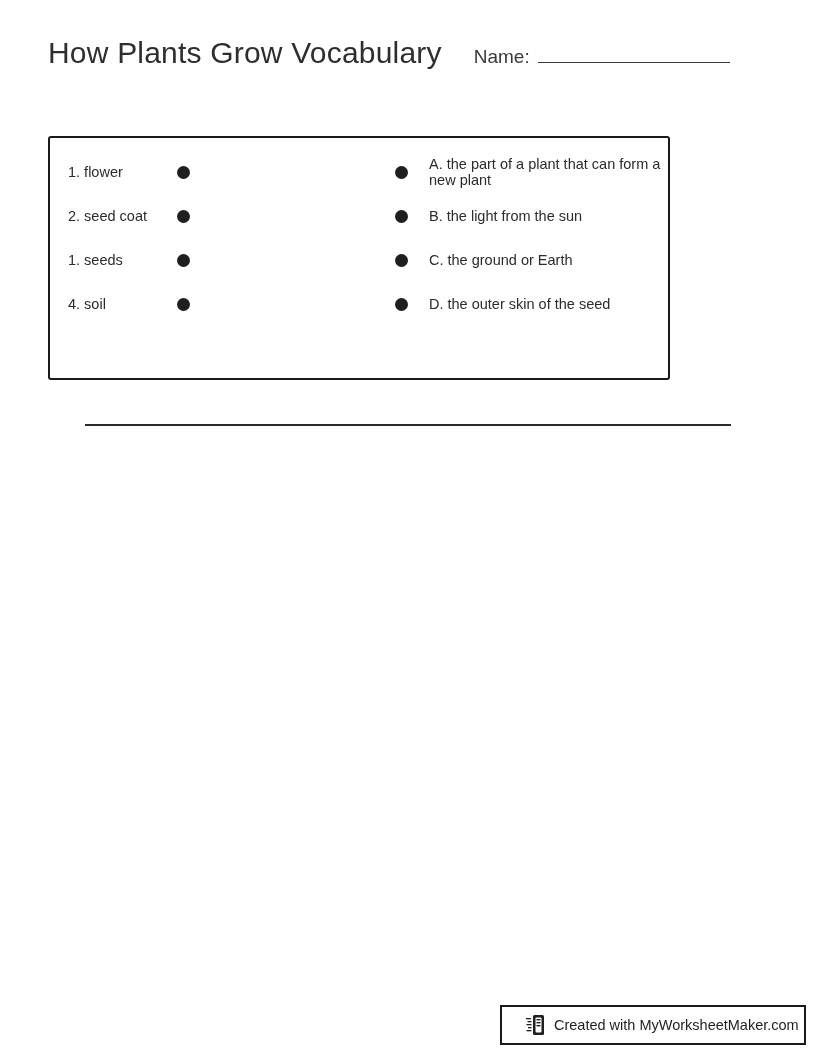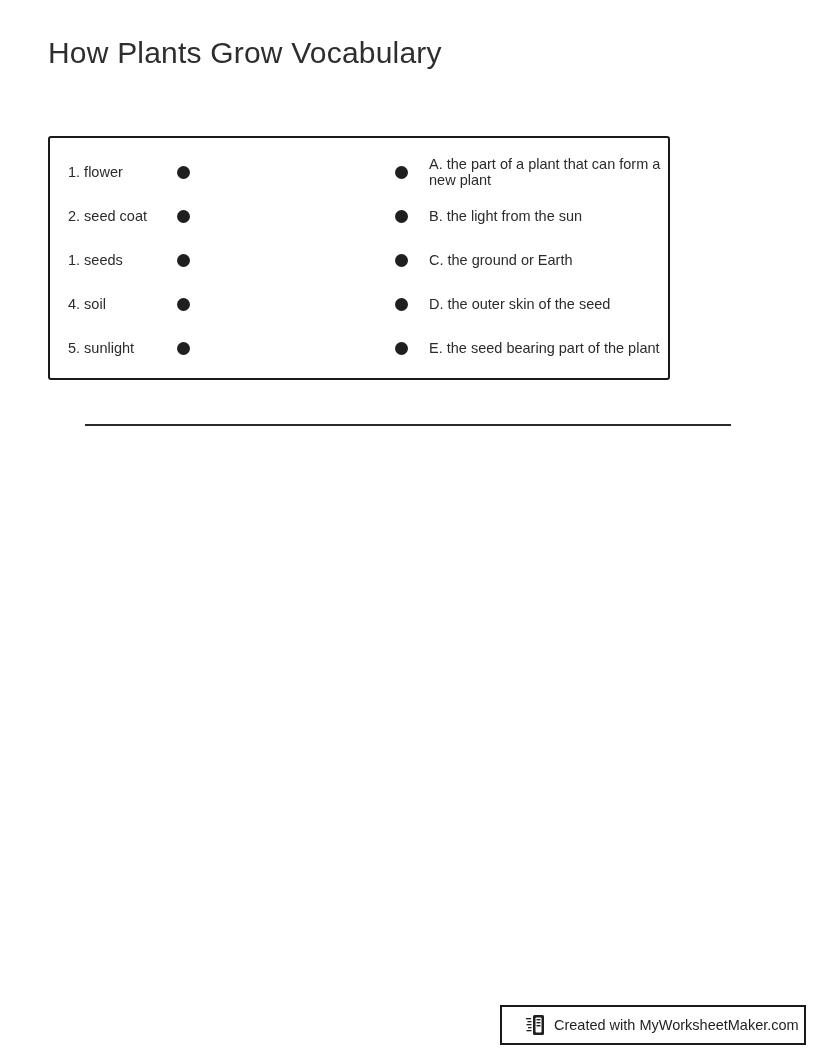--- a/index.html
+++ b/index.html
@@ -103,20 +103,24 @@
     white-space: nowrap;
   }
 </style>
 </head>
 <body>
 
 <div class="page">
 
   <div class="header">
     <div class="title">How Plants Grow Vocabulary</div>
+    <div class="name-block">
+      <span class="name-label">Name:</span>
+      <span class="name-line"></span>
+    </div>
   </div>
 
   <div class="match-box">
 
     <div class="match-row">
       <span class="term">1. flower</span>
       <span class="dot"></span>
       <span></span>
       <span class="dot"></span>
       <span class="definition">A. the part of a plant that can form a new plant</span>
@@ -139,27 +143,20 @@
     </div>
 
     <div class="match-row">
       <span class="term">4. soil</span>
       <span class="dot"></span>
       <span></span>
       <span class="dot"></span>
       <span class="definition">D. the outer skin of the seed</span>
     </div>
 
-    <div class="match-row">
-      <span class="term">5. sunlight</span>
-      <span class="dot"></span>
-      <span></span>
-      <span class="dot"></span>
-      <span class="definition">E. the seed bearing part of the plant</span>
-    </div>
 
   </div>
 
   <div class="answer-line"></div>
 
   <div class="footer-badge">
     <svg class="footer-icon" viewBox="0 0 20 24" xmlns="http://www.w3.org/2000/svg">
       <rect x="7" y="2" width="11" height="20" rx="1.5" fill="#1f1f1f"></rect>
       <rect x="9.5" y="4.5" width="6" height="15" rx="1" fill="#ffffff"></rect>
       <rect x="10.5" y="6" width="4" height="1.4" fill="#1f1f1f"></rect>

